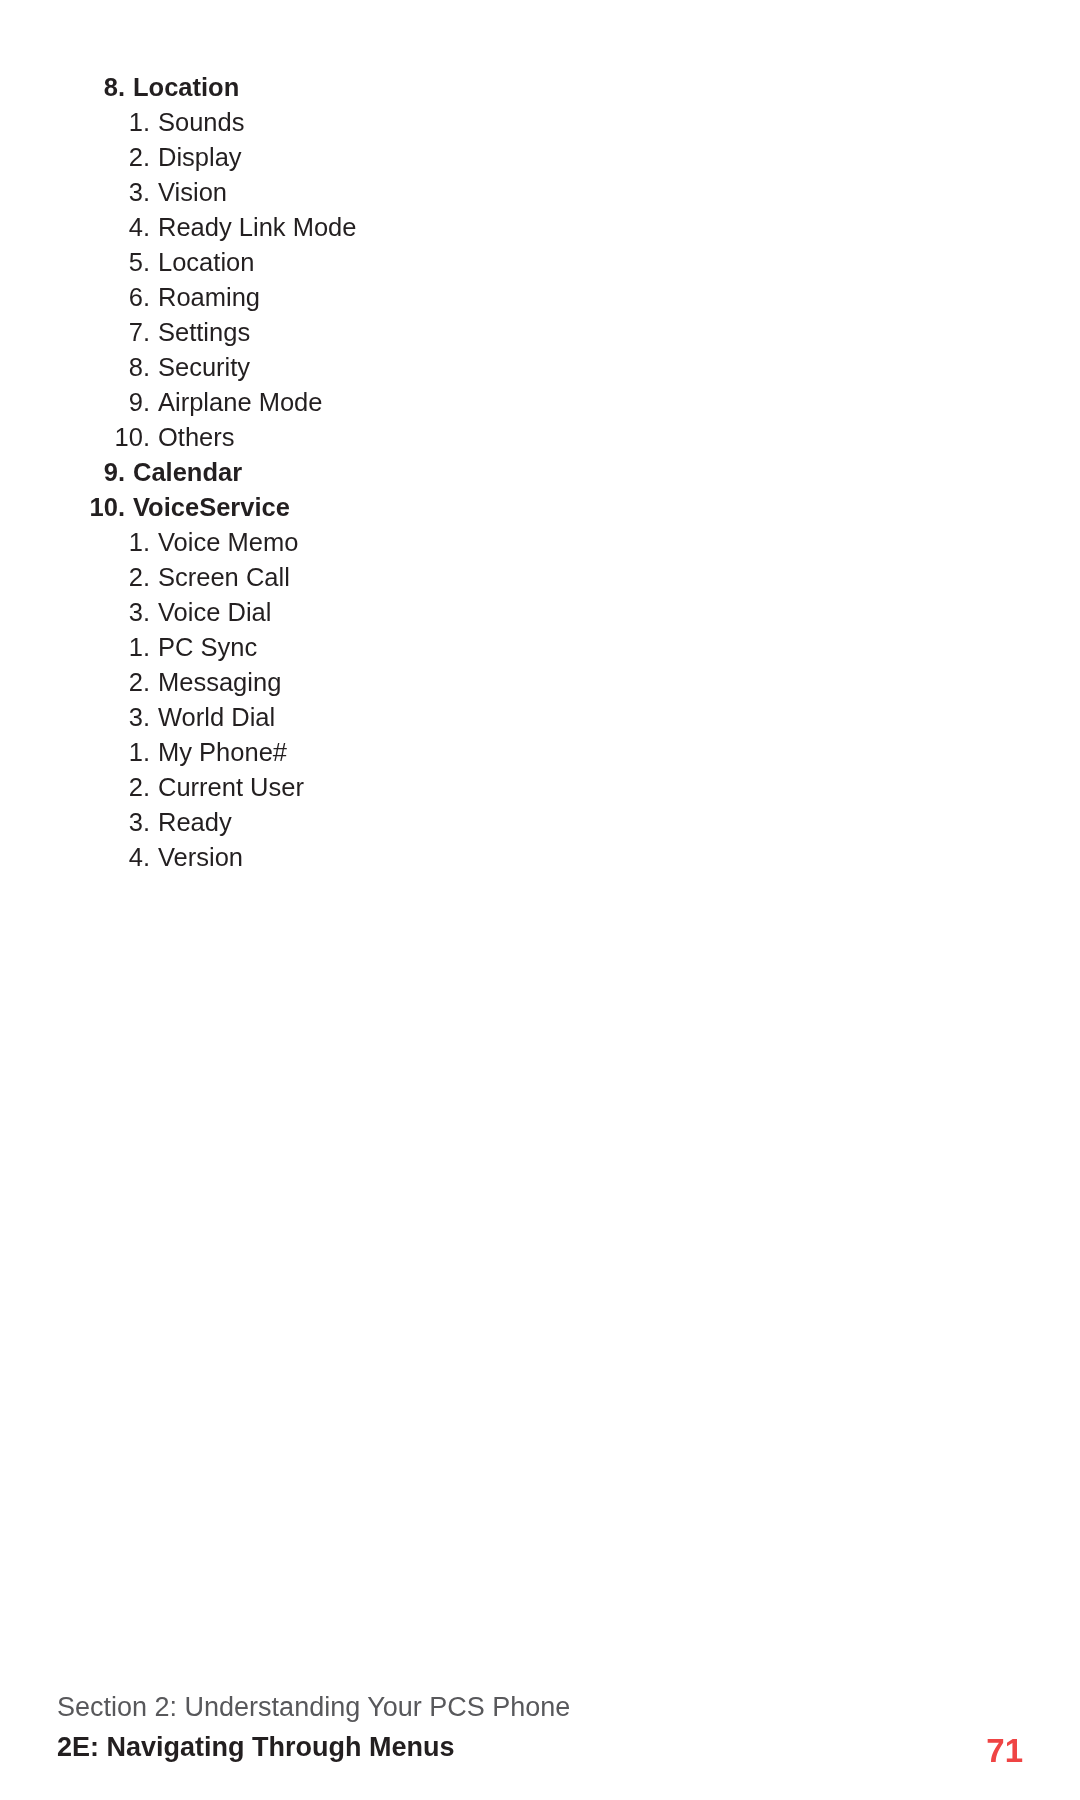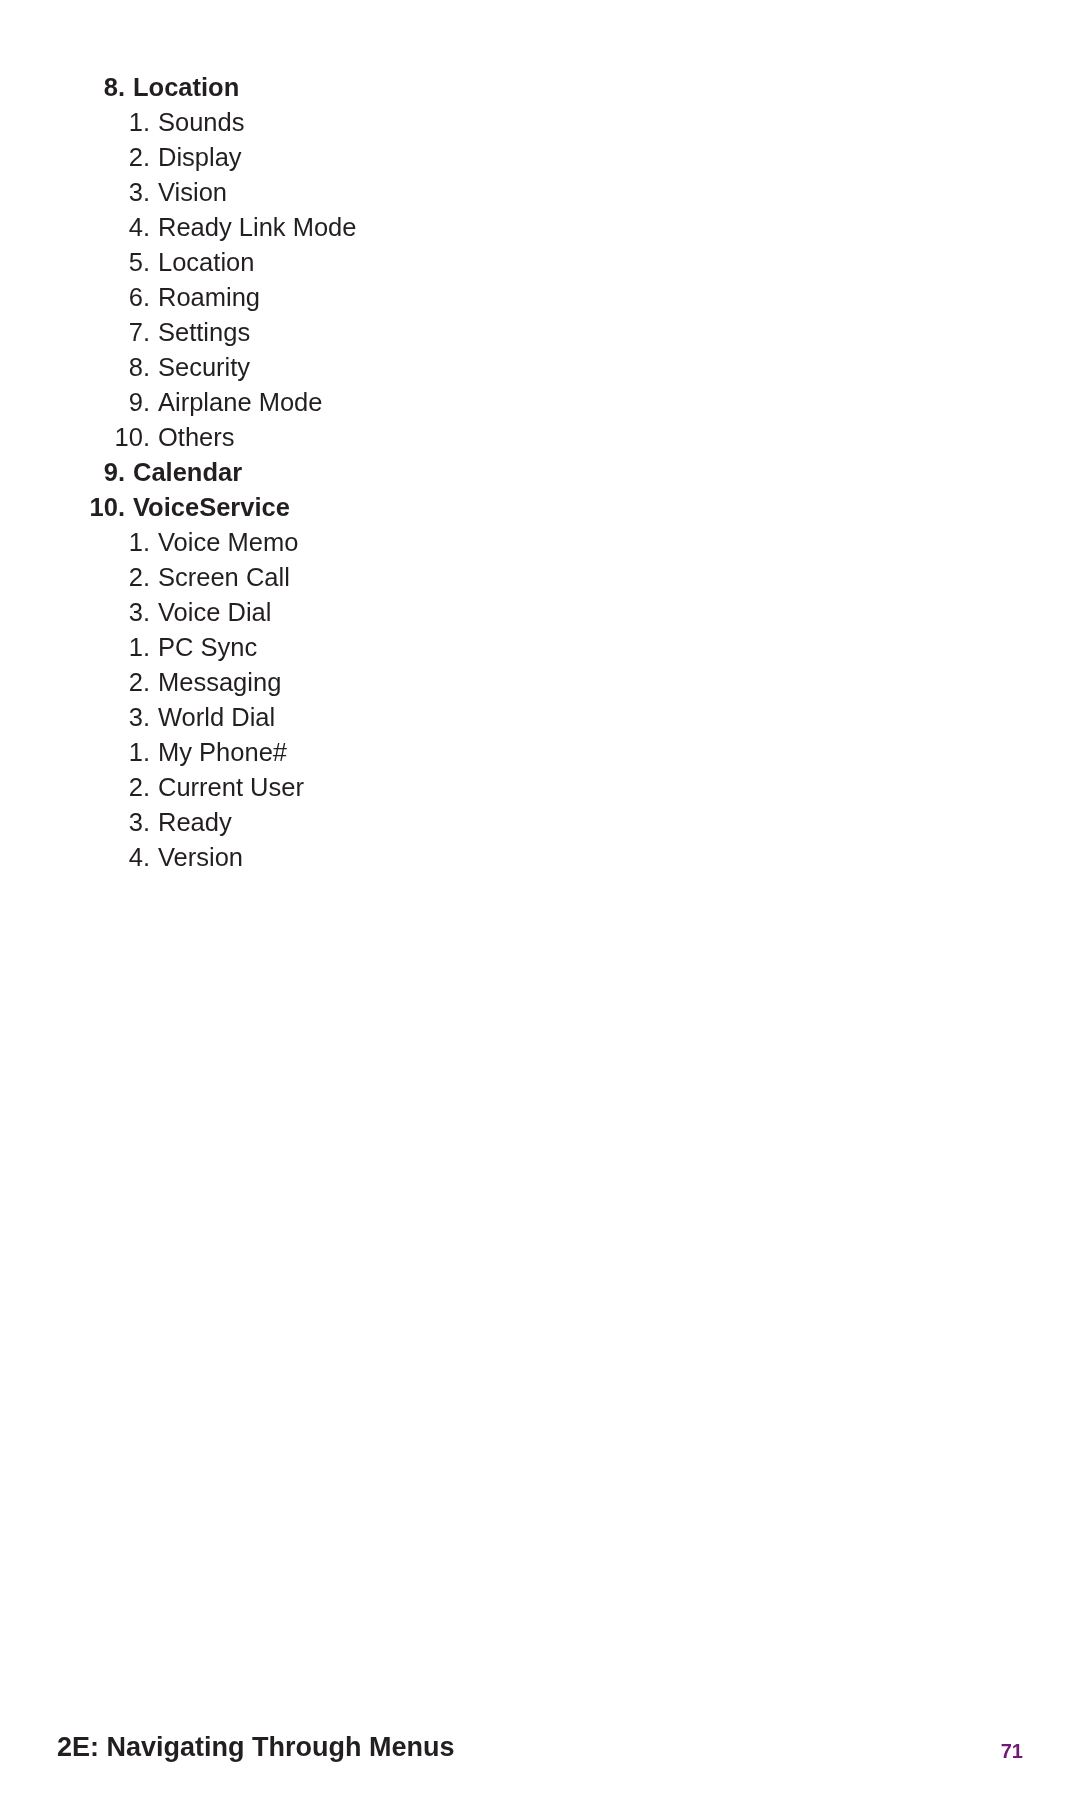--- a/index.html
+++ b/index.html
@@ -85,32 +85,32 @@
     letter-spacing: 0px;
     white-space: nowrap;
   }
   #footer-chapter-row {
     position: absolute;
     left: 57px;
     right: 57px;
     top: 62px;
     display: flex;
     justify-content: space-between;
-    align-items: flex-end;
+    align-items: flex-start;
   }
   #footer-chapter-title {
     font-size: 27px;
     font-weight: bold;
     color: #231f20;
     white-space: nowrap;
   }
   #footer-page-number {
-    font-size: 20px;
+    font-size: 33px;
     font-weight: bold;
-    color: #701a75;
+    color: #ef4444;
   }
 </style>
 </head>
 <body>
 
 <div id="menu-outline">
     <div class="menu-row level1">
       <span class="num">8.</span>
       <span class="label">Location</span>
     </div>
@@ -198,17 +198,18 @@
       <span class="num">3.</span>
       <span class="label">Ready</span>
     </div>
     <div class="menu-row level2">
       <span class="num">4.</span>
       <span class="label">Version</span>
     </div>
   </div>
 
 <div id="page-footer">
+  <div id="footer-section-line">Section 2: Understanding Your PCS Phone</div>
   <div id="footer-chapter-row">
     <div id="footer-chapter-title">2E: Navigating Through Menus</div>
     <div id="footer-page-number">71</div>
   </div>
 </div>
 
 </body></html>

